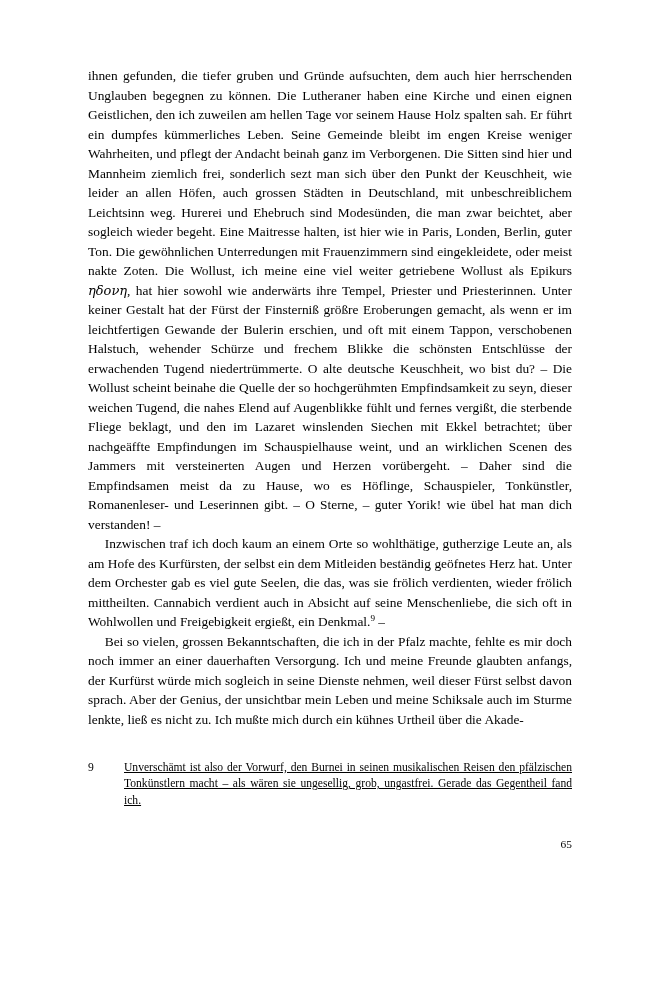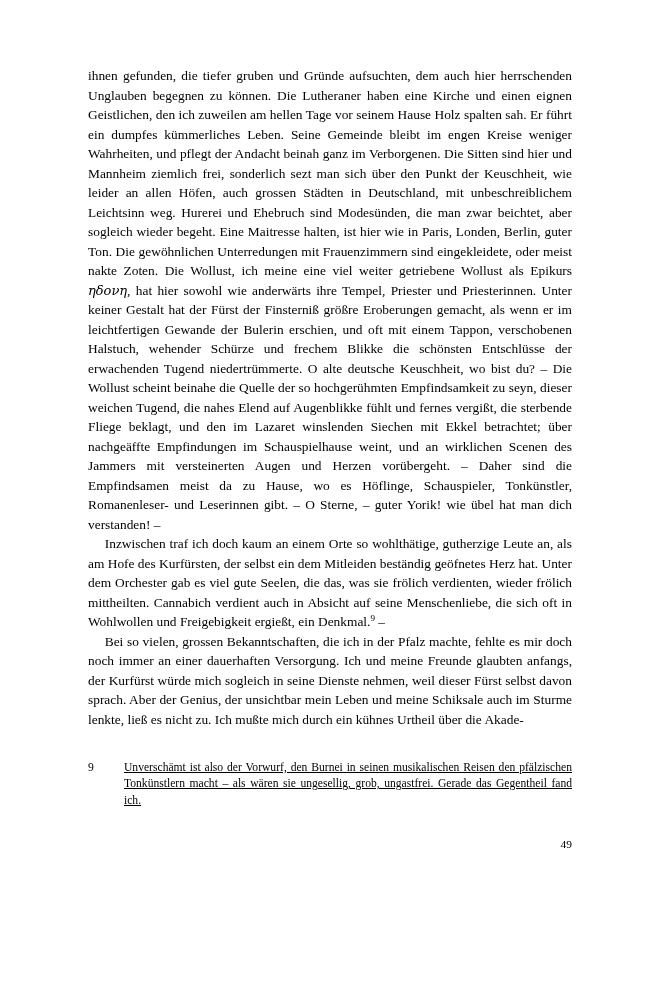--- a/index.html
+++ b/index.html
@@ -89,15 +89,15 @@
 
   </div>
 
   <div class="footnote-area">
     <div class="footnote">
       <span class="fn-marker">9</span>
       <span class="fn-text">Unverschämt ist also der Vorwurf, den Burnei in seinen musikalischen Reisen den pfälzischen Tonkünstlern macht – als wären sie ungesellig, grob, ungastfrei. Gerade das Gegentheil fand ich.</span>
     </div>
   </div>
 
-  <div class="folio">49</div>
+  <div class="folio">65</div>
 
 </div>
 
 </body></html>

